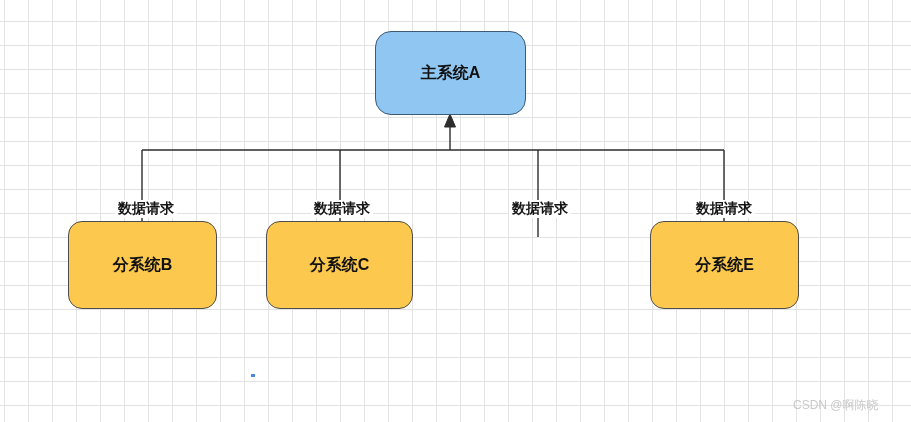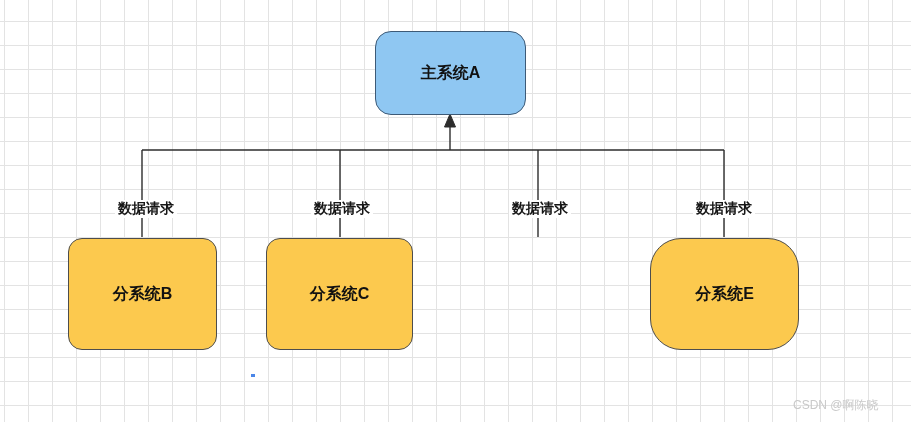--- a/index.html
+++ b/index.html
@@ -46,30 +46,30 @@
   .node-main {
     left: 375px; top: 31px;
     width: 151px; height: 84px;
     background: var(--main-fill, #8fc7f2);
     border: 1.5px solid var(--main-stroke, #3d5a77);
     border-radius: 16px;
     font-size: 16px;
     justify-content: center;
   }
   .node-sub {
-    top: 238px; height: 112px;
+    top: 221px; height: 88px;
     background: var(--sub-fill, #fcc94e);
     border: 1.5px solid var(--sub-stroke, #4d4d4d);
     border-radius: 14px;
     font-size: 16px;
   }
   .node-sub.b { left: 68px;  width: 149px; }
   .node-sub.c { left: 266px; width: 147px; }
   .node-sub.d { left: 463px; width: 149px; }
-  .node-sub.e { left: 650px; width: 149px; border-radius: 31px; }
+  .node-sub.e { left: 650px; width: 149px; }
   .edge-label {
     position: absolute;
     top: 200px;
     transform: translateX(-50%);
     background: #ffffff;
     padding: 0 3px;
     font-size: 14px;
     font-weight: bold;
     color: #161616;
     white-space: nowrap;

